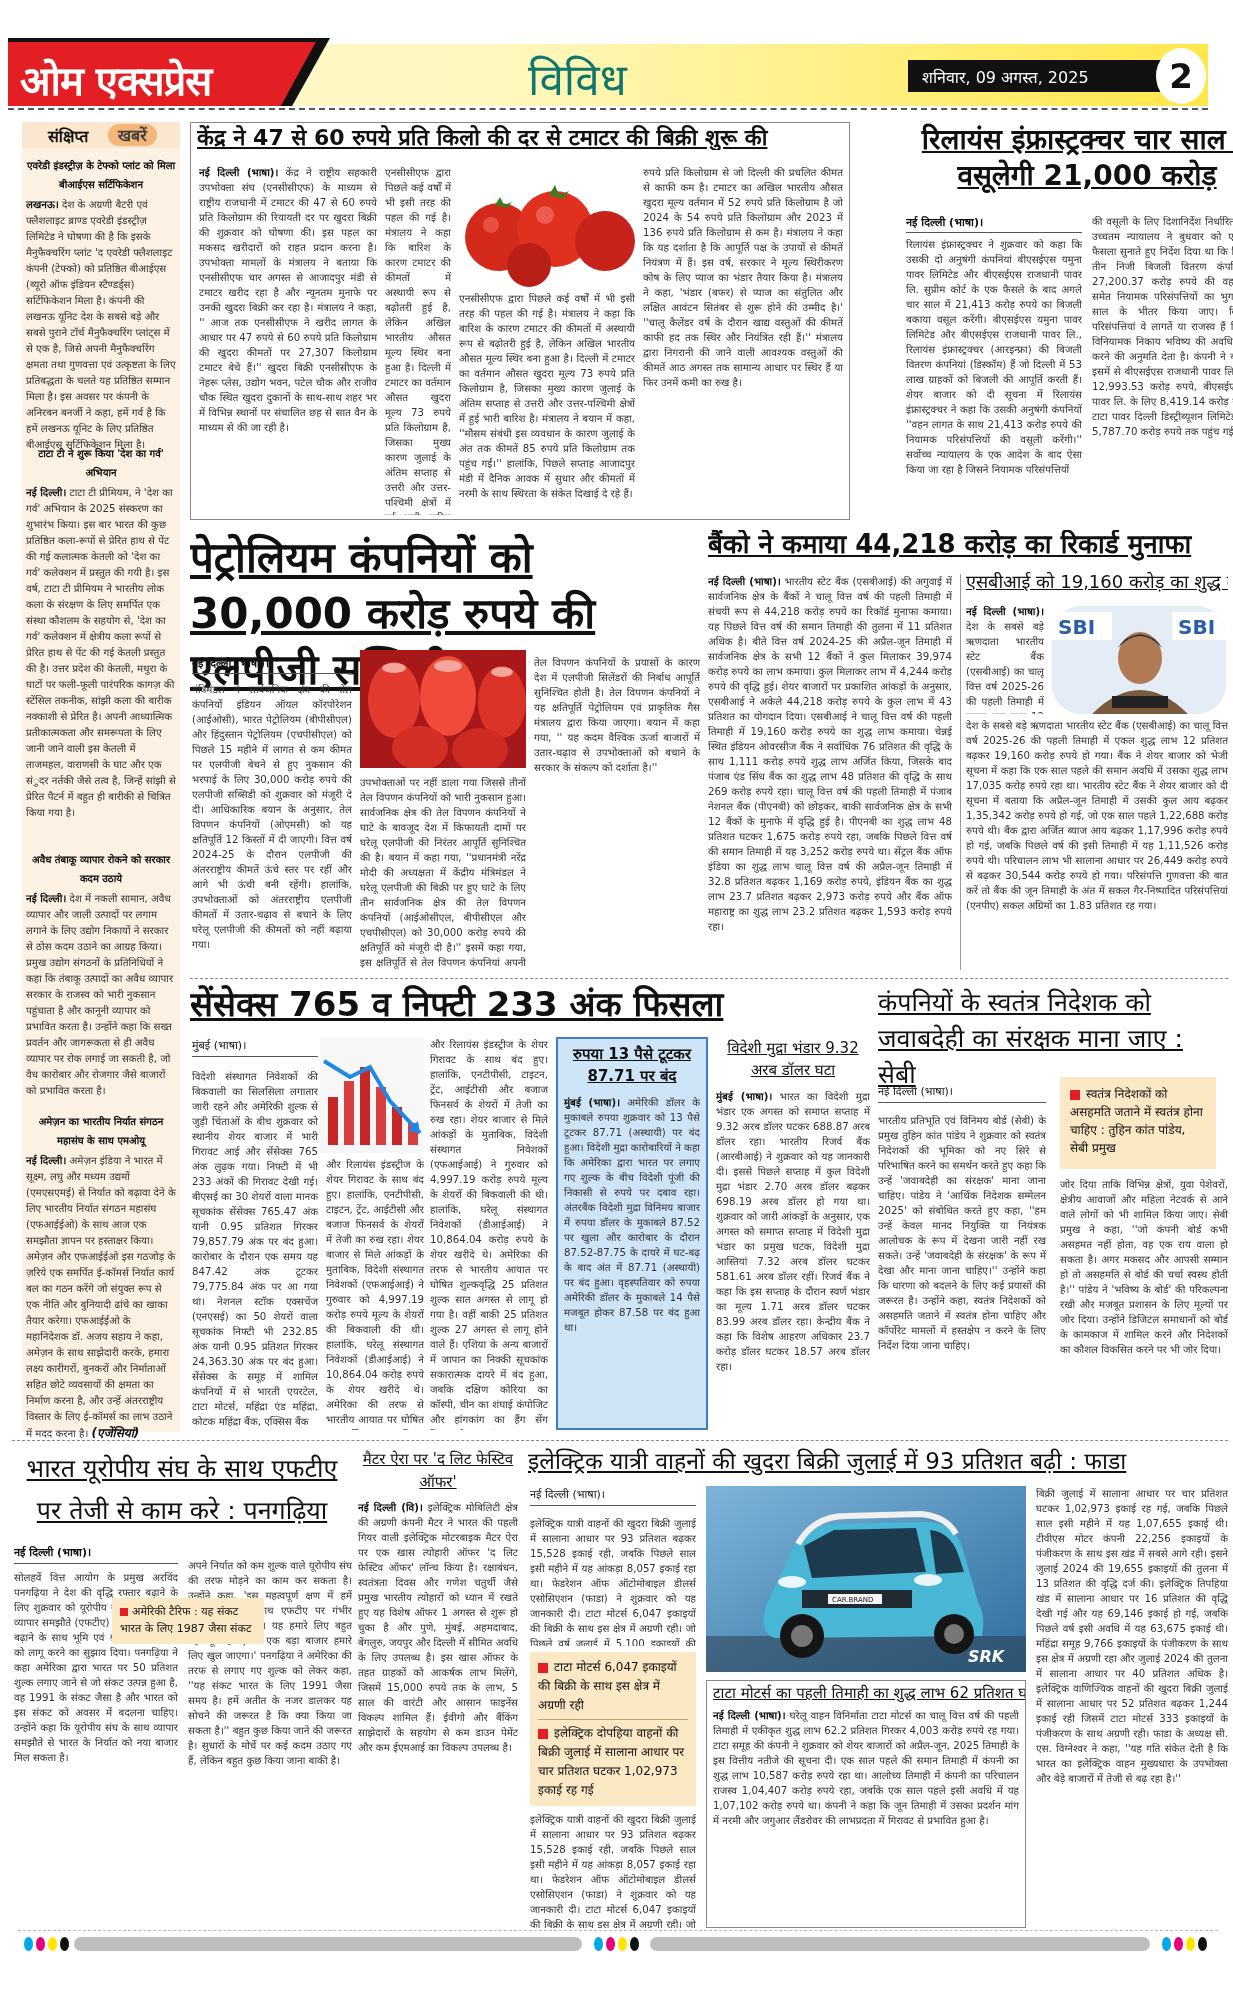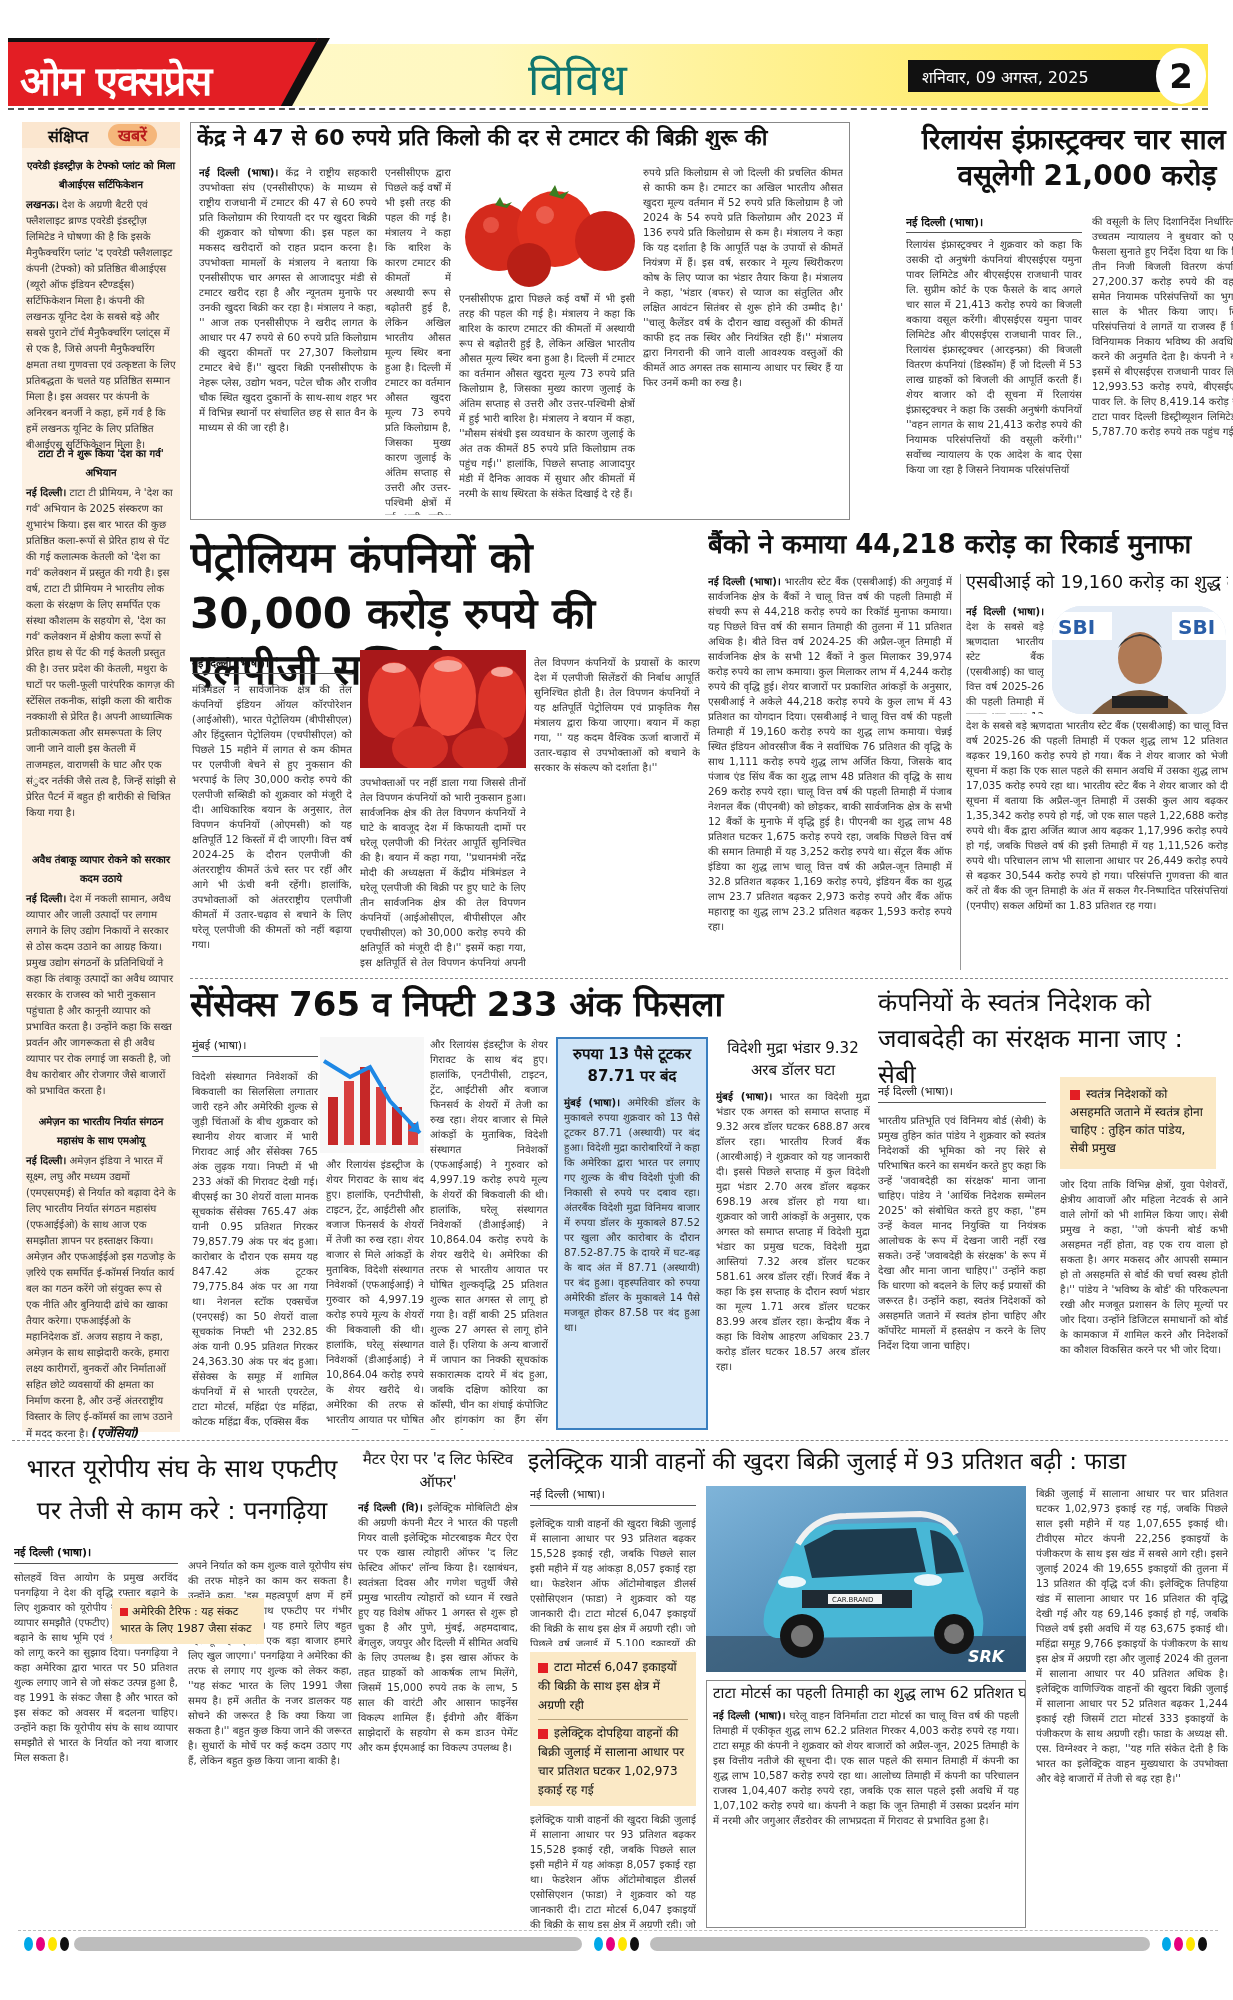--- a/index.html
+++ b/index.html
@@ -23,29 +23,29 @@
   .mast-date { position: absolute; left: 900px; top: 22px; width: 258px; height: 32px; background: #111;
     color: #fff; font-size: 16px; padding: 6px 0 0 14px; }
   .mast-page { position: absolute; left: 1148px; top: 10px; width: 50px; height: 56px; border-radius: 50%;
     background: #fff; font-size: 34px; font-weight: bold; text-align: center; line-height: 56px; }
   .mast-rule { position: absolute; left: 0; top: 70px; width: 1200px; border-top: 2px dashed #555; }
 
   
   .sidebar { left: 22px; top: 122px; width: 158px; height: 1310px; background: #fdf1e3; }
   .sb-head { position: absolute; left: 0; top: 0; width: 158px; height: 26px; background: #fbe6cf; }
   .sb-head-a { position: absolute; left: 26px; top: 3px; font-size: 16px; font-weight: bold; }
-  .sb-head-b { position: absolute; left: 86px; top: 2px; background: #f5b67a; color: #b91c1c; border-radius: 11px;
+  .sb-head-b { position: absolute; left: 86px; top: 2px; background: #f5b67a; color: #404040; border-radius: 11px;
     padding: 0 10px; font-size: 16px; font-weight: bold; }
   .sb-story { position: absolute; left: 4px; width: 150px; }
   .sb-title { font-size: 10px; line-height: 19px; font-weight: bold; text-align: center; margin-bottom: 3px; }
   .sb-body { font-size: 10.2px; line-height: 16px; color: #333; }
   .sb-body b { color: #111; }
 
   
-  .hl { font-weight: bold; color: #111; line-height: 1.15; }
+  .hl { font-weight: bold; color: #111; line-height: 1.15; text-decoration: underline; }
   .dateline { font-size: 11px; font-weight: bold; }
   .body { font-size: 10.2px; line-height: 15px; color: #333; text-align: justify; }
   .body b { color: #111; }
   .rule-v { position: absolute; border-left: 1px solid #999; }
   .rule-h { position: absolute; border-top: 1px solid #555; }
 
   .photo { position: absolute; overflow: hidden; }
   .box-pull { position: absolute; background: #fbe9c6; font-size: 14px; line-height: 21px; padding: 8px 10px; color: #111; }
   .sq { display: inline-block; width: 10px; height: 10px; background: #e31e24; margin-right: 6px; vertical-align: middle; }
   .box-blue { position: absolute; background: #cfe4f7; border: 2px solid #3a7fc0; }

